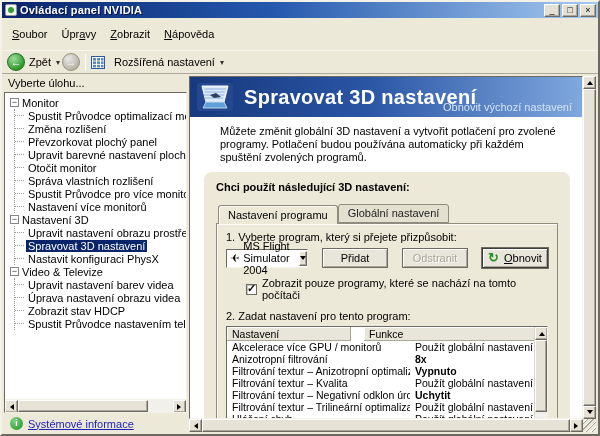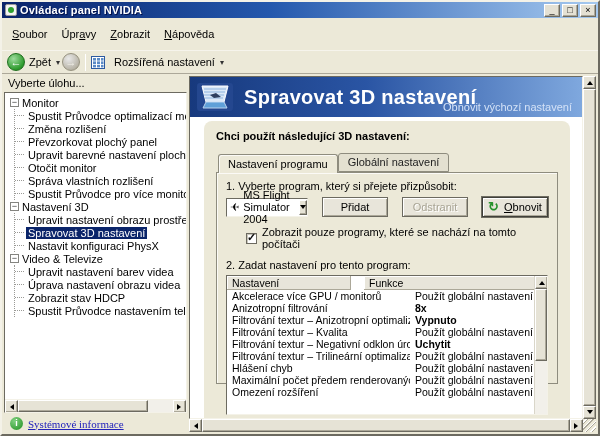--- a/index.html
+++ b/index.html
@@ -44,21 +44,21 @@
   .tree-hscroll{position:absolute;left:0;right:0;bottom:0;height:13px;display:flex;background:#f2f0ea;border-top:1px solid #f4f2e8;}
   .sb-btn{width:13px;height:13px;flex:0 0 auto;background:#e6e3d6;border:1px solid #fff;border-right-color:#6c6a60;border-bottom-color:#6c6a60;box-shadow:inset -1px -1px 0 #aca899;display:flex;align-items:center;justify-content:center;}
   .tri{width:0;height:0;border:3px solid transparent;}
   .tri.left{border-right:4px solid #000;margin-right:2px;}
   .tri.right{border-left:4px solid #000;margin-left:2px;}
   .tri.up{border-bottom:4px solid #000;margin-bottom:2px;}
   .tri.down{border-top:4px solid #000;margin-top:2px;}
   .sb-thumb{background:#e6e3d6;border:1px solid #fff;border-right-color:#6c6a60;border-bottom-color:#6c6a60;box-shadow:inset -1px -1px 0 #aca899;}
   .sysinfo{flex:0 0 auto;display:flex;align-items:center;gap:5px;padding:4px 4px 2px 6px;}
   .sys-ic{width:13px;height:13px;border-radius:50%;background:radial-gradient(circle at 35% 30%,#7fd07f,#1f8f1f);color:#fff;font-size:9px;font-weight:bold;text-align:center;line-height:13px;flex:0 0 auto;}
-  .sys-link{font-size:11px;color:#2222bb;text-decoration:underline;font-family:Liberation Serif, serif;}
+  .sys-link{font-size:11px;color:#2222bb;text-decoration:underline;}
 
   
   .mainpanel{flex:1;position:relative;min-width:0;padding:2px 2px 2px 1px;}
   .main-white{position:absolute;left:1px;top:2px;right:15px;bottom:15px;background:#fff;border:1px solid;border-color:#6c6a60 #f4f2e8 #f4f2e8 #6c6a60;overflow:hidden;}
   .vscroll{position:absolute;right:2px;top:2px;bottom:15px;width:13px;display:flex;flex-direction:column;background:#f2f0ea;}
   .hscroll{position:absolute;left:1px;right:15px;bottom:2px;height:13px;display:flex;background:#f2f0ea;}
   .grip{position:absolute;right:2px;bottom:2px;width:13px;height:13px;background:repeating-linear-gradient(135deg,#ece9d8 0 2px,#fff 2px 3px,#aca899 3px 4px);}
 
   
   .banner{height:40px;background:linear-gradient(to right,#17397d 0%,#2a55a4 45%,#7fa8de 100%);display:flex;align-items:center;padding:0 10px 0 6px;position:relative;color:#fff;}
@@ -179,20 +179,24 @@
                 <span class="tree-item-label">Otočit monitor</span>
               </div>
               <div class="tree-item">
                 <span class="dash"></span>
                 <span class="tree-item-label">Správa vlastních rozlišení</span>
               </div>
               <div class="tree-item">
                 <span class="dash"></span>
                 <span class="tree-item-label">Spustit Průvodce pro více monitorů</span>
               </div>
+              <div class="tree-item">
+                <span class="dash"></span>
+                <span class="tree-item-label">Nastavení více monitorů</span>
+              </div>
             </div>
             <div class="tree-group">
               <span class="minus-box">−</span>
               <span>Nastavení 3D</span>
             </div>
             <div class="tree-children">
               <div class="tree-item">
                 <span class="dash"></span>
                 <span class="tree-item-label">Upravit nastavení obrazu prostřednictvím r</span>
               </div>
@@ -255,20 +259,21 @@
               <path d="M6 4 L32 4 L28 20 L10 20 Z" fill="#dce9f8" stroke="#fff"></path>
               <path d="M10 20 L28 20 L31 26 L7 26 Z" fill="#5fa0d8" stroke="#bcd4ee"></path>
               <path d="M8 7h22M8 10h21M8 13h20M9 16h18" stroke="#8fb4de" stroke-width="1" fill="none"></path>
               <path d="M14 13 l6 -2 l5 4 l-7 1 z" fill="#2f3f5f"></path>
             </svg>
           </span>
           <span class="banner-title">Spravovat 3D nastavení</span>
           <span class="banner-reset">Obnovit výchozí nastavení</span>
         </div>
 
+        <div class="desc">Můžete změnit globální 3D nastavení a vytvořit potlačení pro zvolené programy. Potlačení budou používána automaticky při každém spuštění zvolených programů.</div>
 
         <div class="graypanel">
           <div class="section-heading">Chci použít následující 3D nastavení:</div>
 
           <div class="tabs">
             <span class="tab active">Nastavení programu</span>
             <span class="tab inactive">Globální nastavení</span>
           </div>
 
           <div class="tabbox">

